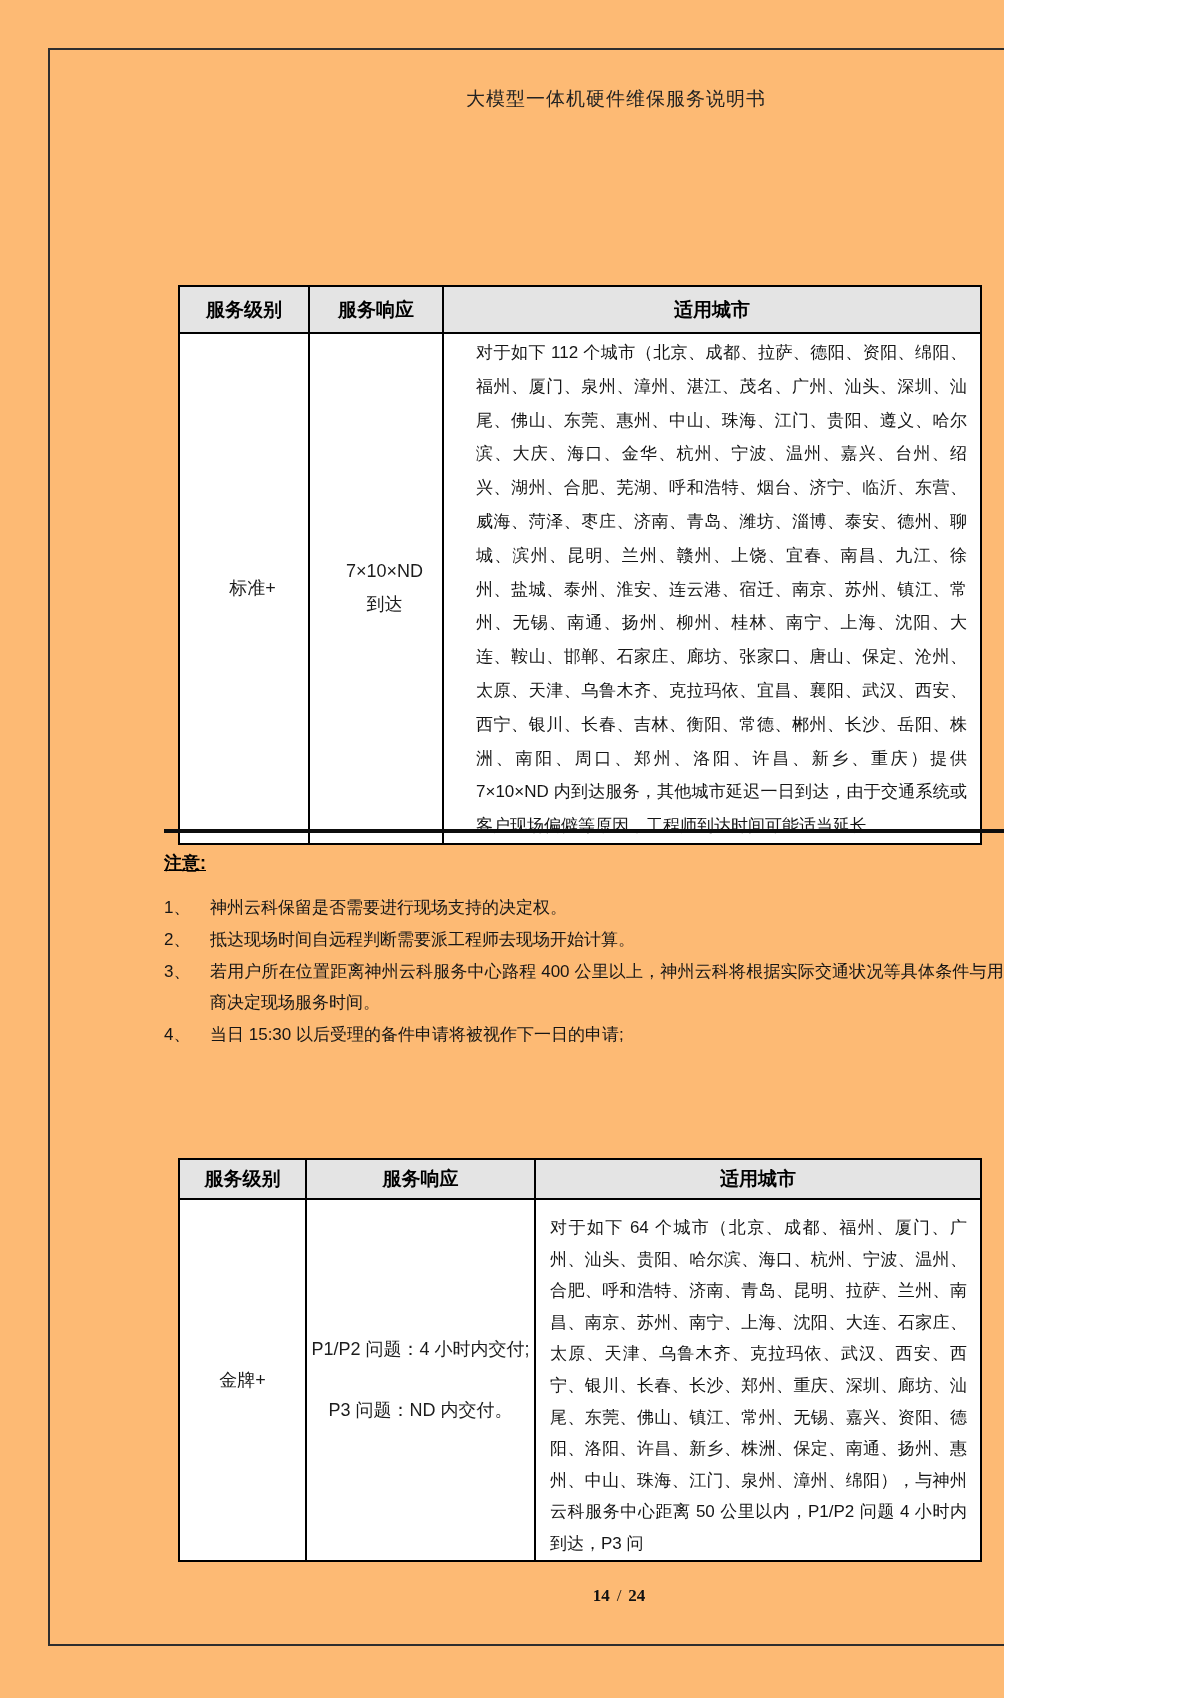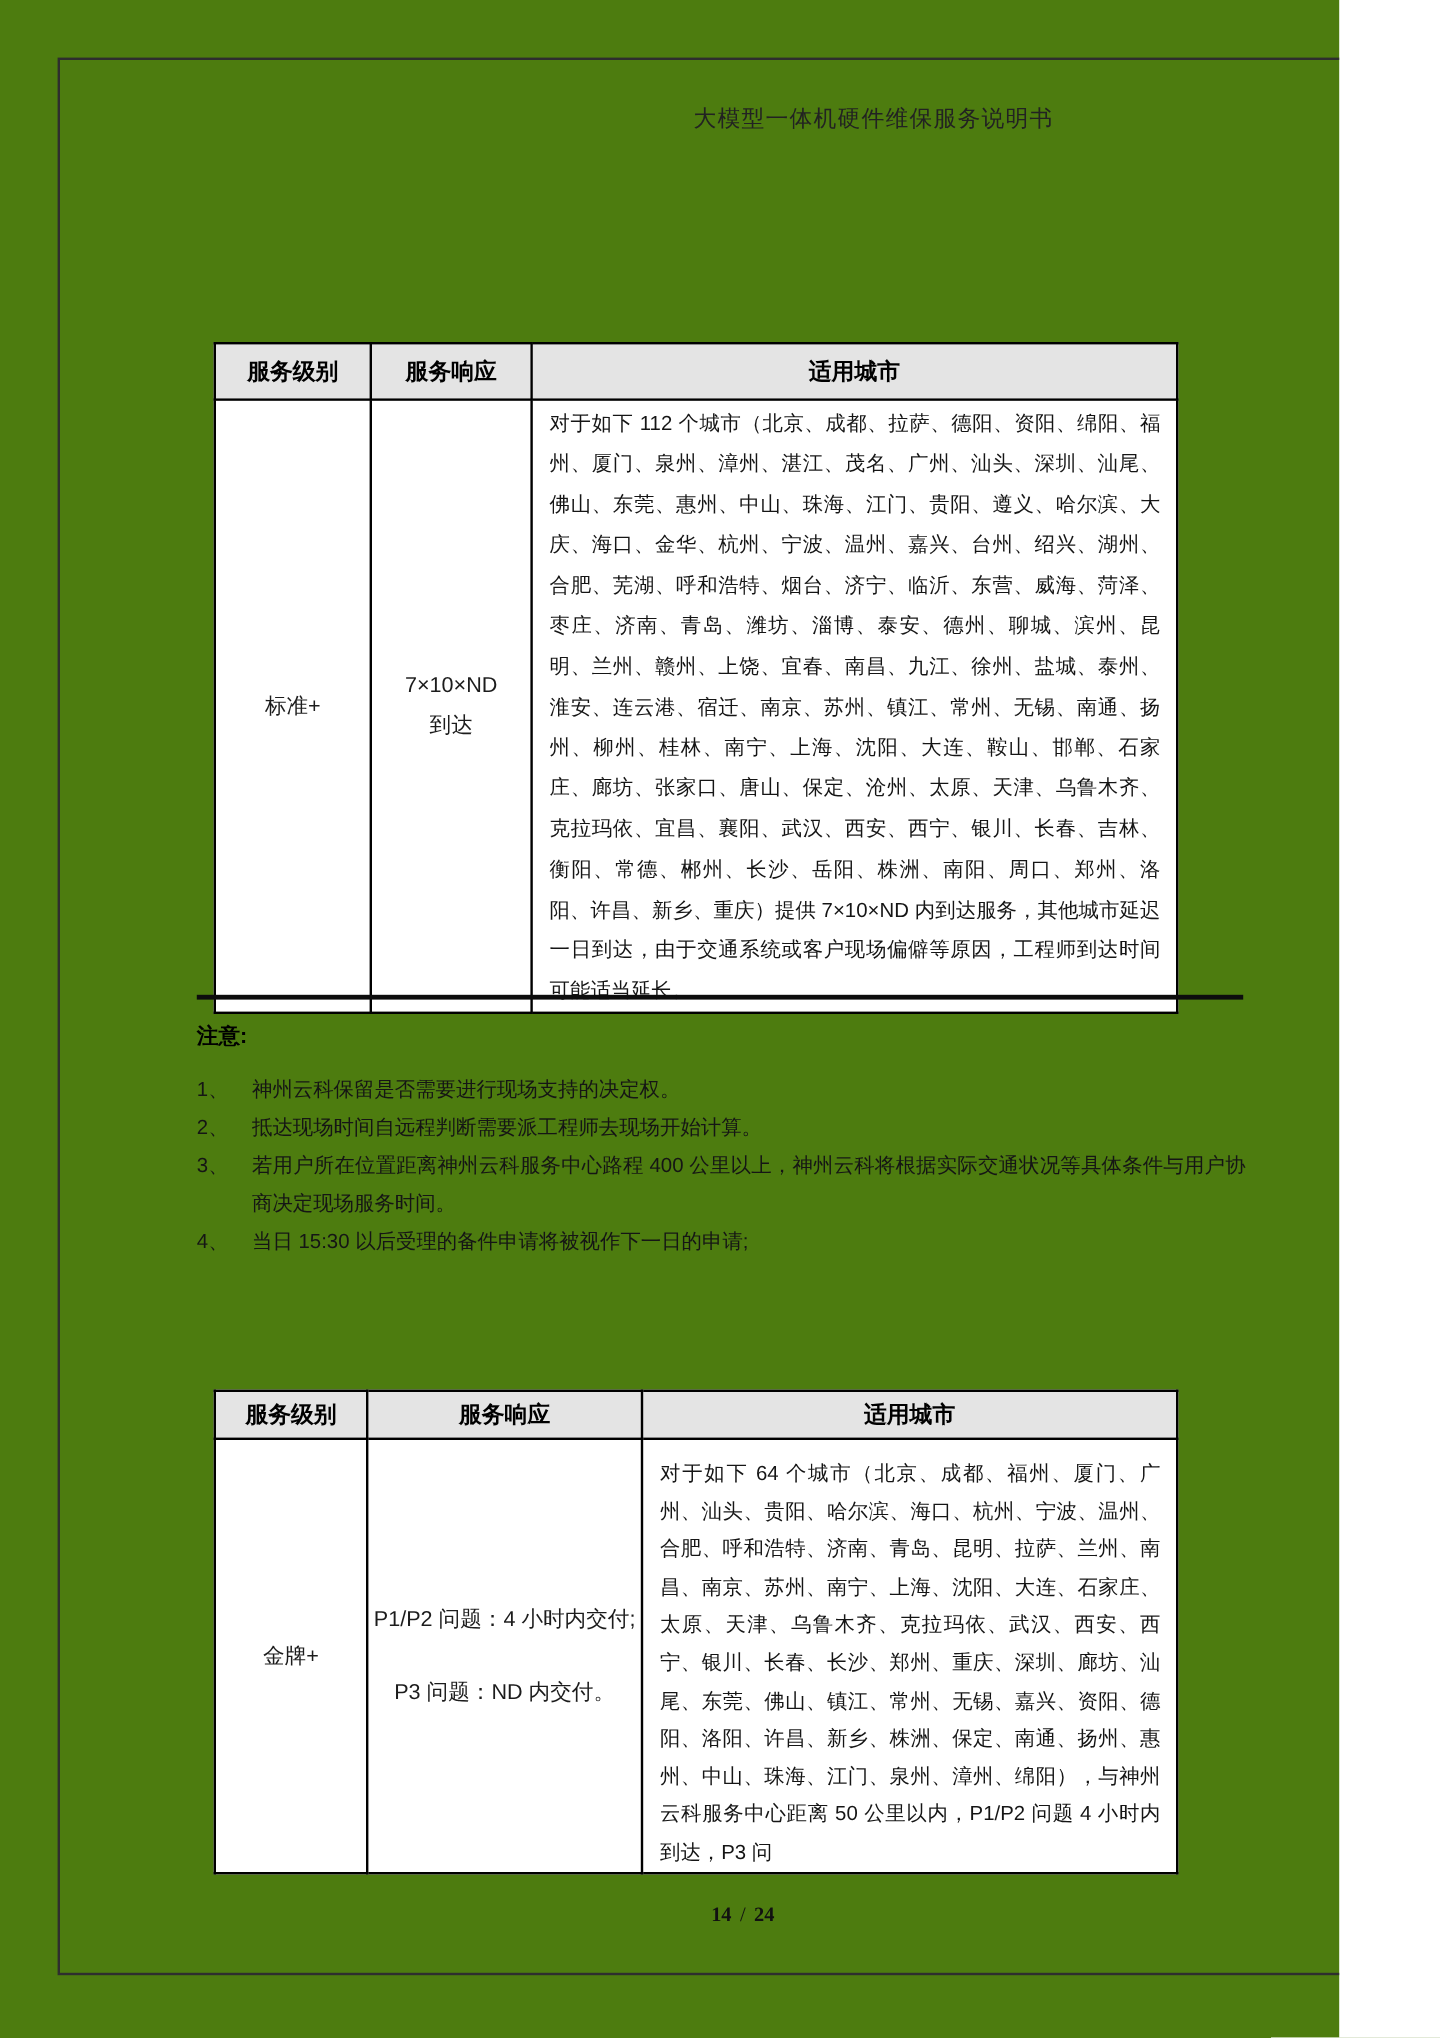--- a/index.html
+++ b/index.html
@@ -1,17 +1,17 @@
 <!DOCTYPE html>
 <html><head>
 <meta charset="utf-8">
 <style>
   html,body { margin:0; padding:0; background:#ffffff; }
   .canvas {
-    position:relative; width:1116px; height:1698px; background:#4d7c0f;
+    position:relative; width:1004px; height:1698px; background:#fdba74;
     font-family:"Liberation Sans", sans-serif; color:#1c1c1c; overflow:hidden;
   }
   .page-border {
     position:absolute; left:48px; top:48px; width:1100px; height:1598px;
     border:2px solid #2e2e2e; box-sizing:border-box;
   }
   .doc-header {
     position:absolute; top:86px; right:238px;
     font-family:"Liberation Serif", serif; font-size:19px; letter-spacing:1px; color:#222;
   }
@@ -41,33 +41,33 @@
   .t1 th { height:47px; }
   .t2 th { height:40px; }
   td.c-level {
     text-align:center; vertical-align:middle; font-size:18px; color:#1c1c1c;
   }
   td.c-resp {
     text-align:center; vertical-align:middle; font-size:18px; line-height:33px; color:#1c1c1c;
   }
   td.c-resp .gap { height:28px; }
   td.c-cities { vertical-align:top; padding:0; }
-  .t1 td { height:474px; }
+  .t1 td { height:474px;padding-left:18px; }
   .t2 td { height:335px;margin-top:32px; }
   .cities-text {
     font-size:17px; line-height:33.8px; text-align:justify; color:#151515;
     padding:2px 13px 0 14px; box-sizing:border-box; height:100%; overflow:hidden;
   }
   .t2 .cities-text { line-height:31.6px; padding-top:12px; }
 
   .thick-rule {
     position:absolute; top:829px; left:164px; width:872px; height:4px; background:#0d0d0d;
   }
   .notes-label {
-    position:absolute; top:851px; left:164px; font-size:18px; font-weight:bold; color:#000;
+    position:absolute; top:851px; left:164px; font-size:18px; font-weight:bold; color:#000;text-decoration:underline;
   }
   .notes-list { position:absolute; top:892px; left:164px; width:874px; }
   .note-row { display:flex; font-size:17px; line-height:31px; margin-bottom:1px; color:#151515; }
   .note-num { width:46px; flex:0 0 46px; }
   .note-text { flex:1; text-align:justify; }
 
   .footer {
     position:absolute; top:1586px; left:0; width:1200px; text-align:center;
     font-family:"Liberation Serif", serif; font-size:17px; font-weight:bold; color:#111;padding-left:19px;
   }

